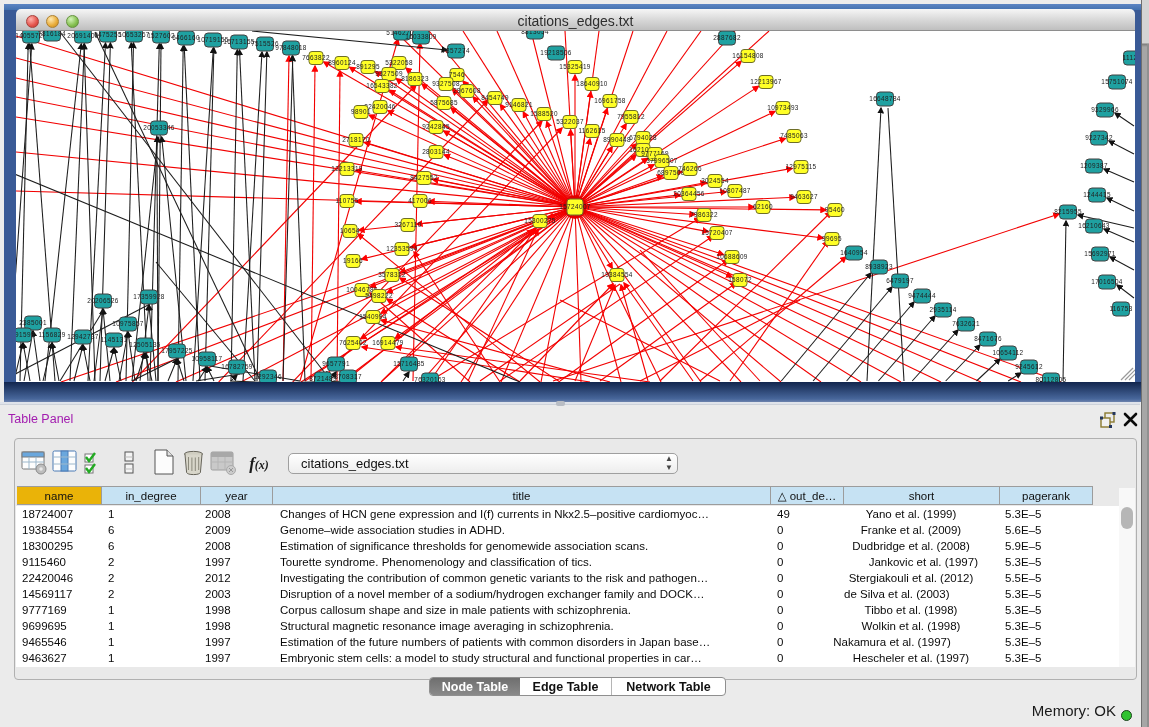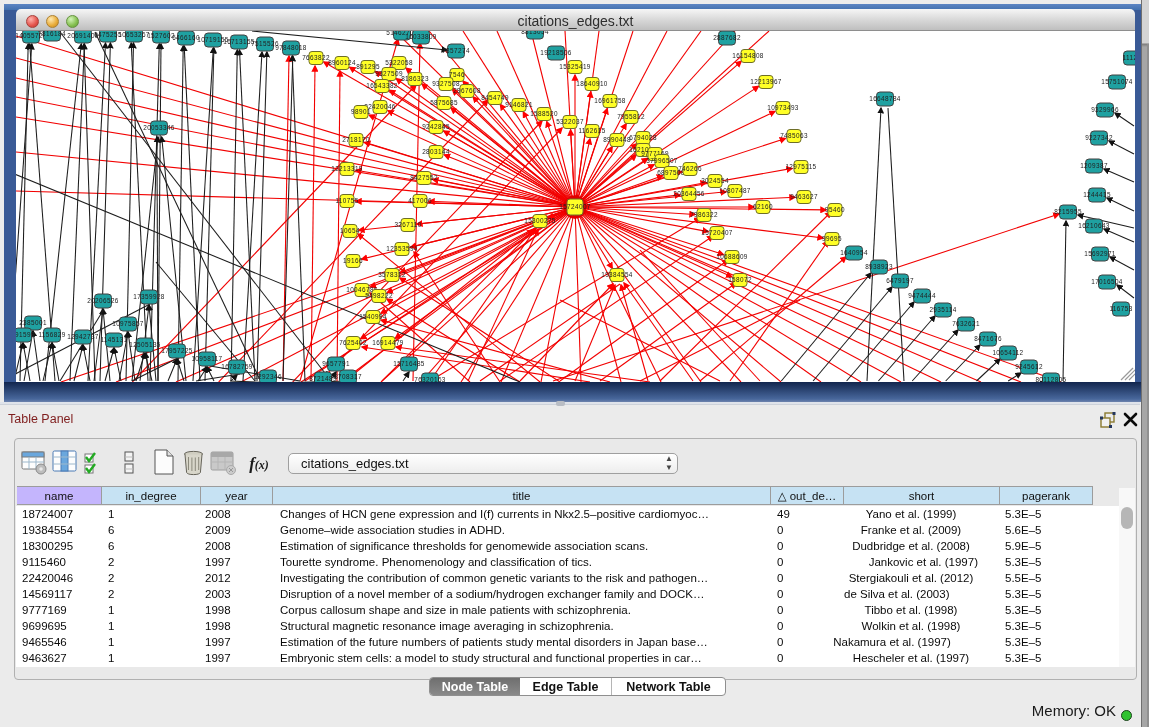--- a/index.html
+++ b/index.html
@@ -21,21 +21,21 @@
   background:#ffffff; overflow:hidden; }
 #rightstrip { position:absolute; left:1141px; top:0; width:8px; height:727px;
   background:linear-gradient(#d4d4d4 0px,#d4d4d4 43px,#7c7c7c 44px,#a6a6a6 47px,#a6a6a6 100%);
   border-left:1px solid #6f6f6f; }
 #rightstrip::after { content:""; position:absolute; right:0; top:44px; width:2px; height:683px; background:#909090; }
 #tablepanel { position:absolute; left:0; top:402px; width:1140px; height:325px;
   background:#ebebeb; }
 #divider { position:absolute; left:0; top:0; width:100%; height:3px;
   background:#dfe3ea; border-bottom:1px solid #cdd2da; }
 #tpbar { position:absolute; left:0; top:3px; width:100%; height:28px; }
-#tpbar .t { position:absolute; left:8px; top:7px; font-size:12.5px; color:#7f1d1d; }
+#tpbar .t { position:absolute; left:8px; top:7px; font-size:12.5px; color:#a21caf; }
 #container { position:absolute; left:14px; top:36px; width:1123px; height:242px;
   background:#e9e9e9; border:1px solid #b0b0b0; border-radius:4px; }
 #dropdown { position:absolute; left:288px; top:51px; width:390px; height:21px;
   background:linear-gradient(#ffffff,#ededed); border:1px solid #9f9f9f; border-radius:5px;
   font-size:13px; color:#111; line-height:19px; padding-left:12px; }
 #dropdown .arr { position:absolute; right:4px; top:0px; font-size:8px; color:#444; line-height:9px; text-align:center; }
 #thead { position:absolute; left:0; top:84px; width:1140px; height:20px; }
 .hc { position:absolute; top:0; height:19px; border:1px solid #9c9c9c; border-left:none;
   font-size:11.5px; text-align:center; line-height:18px; color:#111; }
 .tr { position:absolute; left:0; height:16px; width:1140px; }
@@ -655,21 +655,21 @@
 <path d="M1 13h22M8 8v13M15 8v13" stroke="#b5b5b5" fill="none"></path>
 <circle cx="21" cy="21" r="4.5" fill="#cccccc" stroke="#aaa"></circle>
 <path d="M19 19l4 4M23 19l-4 4" stroke="#999"></path>
 </svg>
 <text x="259" y="469" text-anchor="middle" font-family="Liberation Serif, serif" font-style="italic" font-weight="bold" font-size="17" fill="#1a1a1a">f<tspan font-size="12" font-weight="bold">(x)</tspan></text>
 </g>
 </svg>
     <div id="dropdown">citations_edges.txt<div class="arr">▲<br>▼</div></div>
     <div id="tablewhite"></div>
     <div id="thead">
-<div class="hc" style="left:17px;width:85px;background:#c4b5fd">name</div>
+<div class="hc" style="left:17px;width:85px;background:#eab308">name</div>
 <div class="hc" style="left:102px;width:99px;background:#c6e2f3">in_degree</div>
 <div class="hc" style="left:201px;width:72px;background:#c6e2f3">year</div>
 <div class="hc" style="left:273px;width:498px;background:#c6e2f3">title</div>
 <div class="hc" style="left:771px;width:73px;background:#c6e2f3">△ out_de…</div>
 <div class="hc" style="left:844px;width:156px;background:#c6e2f3">short</div>
 <div class="hc" style="left:1000px;width:93px;background:#c6e2f3">pagerank</div>
     </div>
     <div style="position:absolute;left:0;top:0;width:1140px">
 <div class="tr" style="top:105px">
           <div class="tc" style="left:22px;width:80px">18724007</div>
@@ -740,21 +740,21 @@
           <div class="tc" style="left:205px;width:68px">1998</div>
           <div class="tc" style="left:280px;width:491px">Structural magnetic resonance image averaging in schizophrenia.</div>
           <div class="tc" style="left:777px;width:67px">0</div>
           <div class="tc" style="left:844px;width:134px;text-align:center">Wolkin et al. (1998)</div>
           <div class="tc" style="left:1005px;width:88px">5.3E–5</div>
         </div>
 <div class="tr" style="top:233px">
           <div class="tc" style="left:22px;width:80px">9465546</div>
           <div class="tc" style="left:108px;width:93px">1</div>
           <div class="tc" style="left:205px;width:68px">1997</div>
-          <div class="tc" style="left:280px;width:491px">Estimation of the future numbers of patients study mental disorders in Japan base…</div>
+          <div class="tc" style="left:280px;width:491px">Estimation of the future numbers of patients with common disorders in Japan base…</div>
           <div class="tc" style="left:777px;width:67px">0</div>
           <div class="tc" style="left:825px;width:134px;text-align:center">Nakamura et al. (1997)</div>
           <div class="tc" style="left:1005px;width:88px">5.3E–5</div>
         </div>
 <div class="tr" style="top:249px">
           <div class="tc" style="left:22px;width:80px">9463627</div>
           <div class="tc" style="left:108px;width:93px">1</div>
           <div class="tc" style="left:205px;width:68px">1997</div>
           <div class="tc" style="left:280px;width:491px">Embryonic stem cells: a model to study structural and functional properties in car…</div>
           <div class="tc" style="left:777px;width:67px">0</div>

